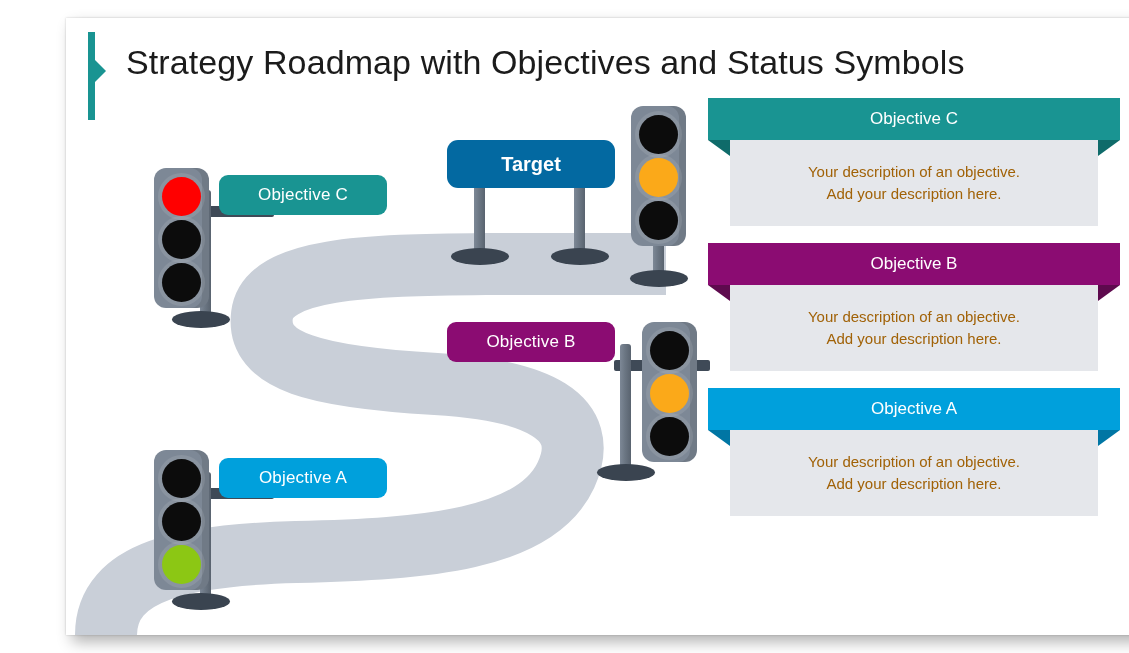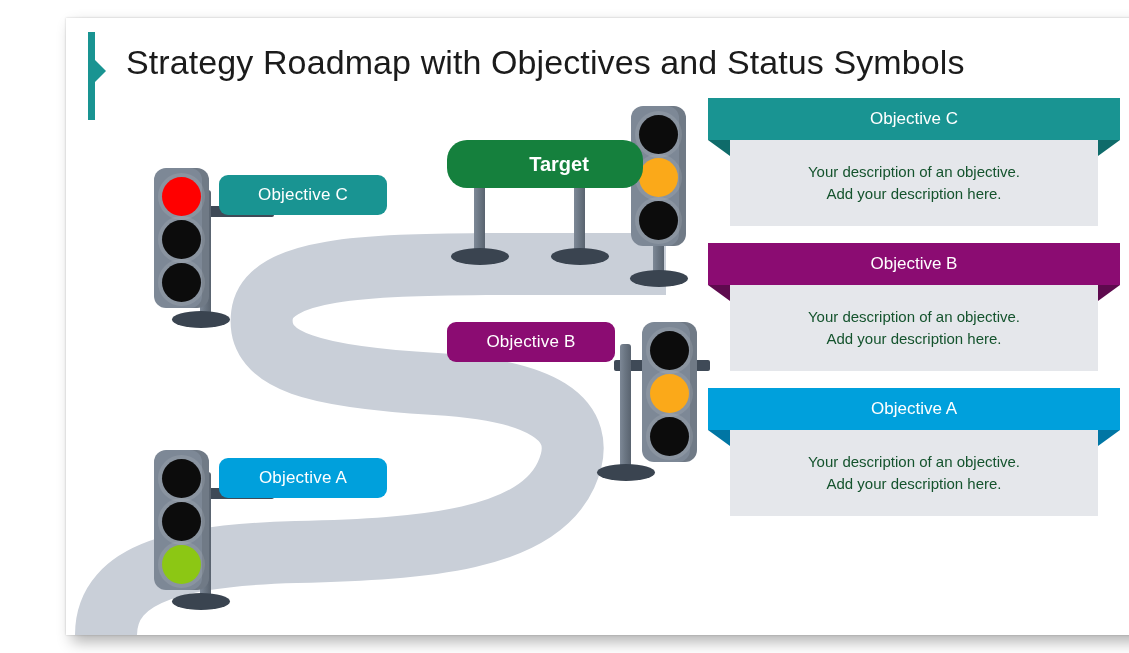--- a/index.html
+++ b/index.html
@@ -96,26 +96,25 @@
     display: flex; align-items: center; justify-content: center;
     border-radius: 9px;
     color: #ffffff;
     font-size: 17px;
     letter-spacing: 0.2px;
   }
   
   .target-sign {
     position: absolute;
     display: flex; align-items: center; justify-content: center;
-    background: #15803d;
-    border-radius: 20px;
+    background: #0369a1;
+    border-radius: 11px;
     color: #ffffff;
     font-size: 20px;
     font-weight: 700;
-    padding-left: 28px;
   }
   .target-post {
     position: absolute;
     width: 11px;
     background: linear-gradient(to right, #7d8896 0%, #6b7683 50%, #59636f 100%);
   }
   
   .card { position: absolute; width: 368px; }
   .ribbon-inner {
     position: absolute;
@@ -140,21 +139,21 @@
     border-right: 22px solid transparent;
     border-top: 16px solid #000;
   }
   .card-body {
     position: absolute;
     top: 42px; left: 0;
     width: 368px; height: 86px;
     background: #e5e7eb;
     display: flex; align-items: center; justify-content: center;
     text-align: center;
-    color: #14532d;
+    color: #a16207;
     font-size: 15px;
     line-height: 1.5;
   }
   .card-body span { display: block; }
 </style>
 </head>
 <body>
 
 <div id="slide">
 

